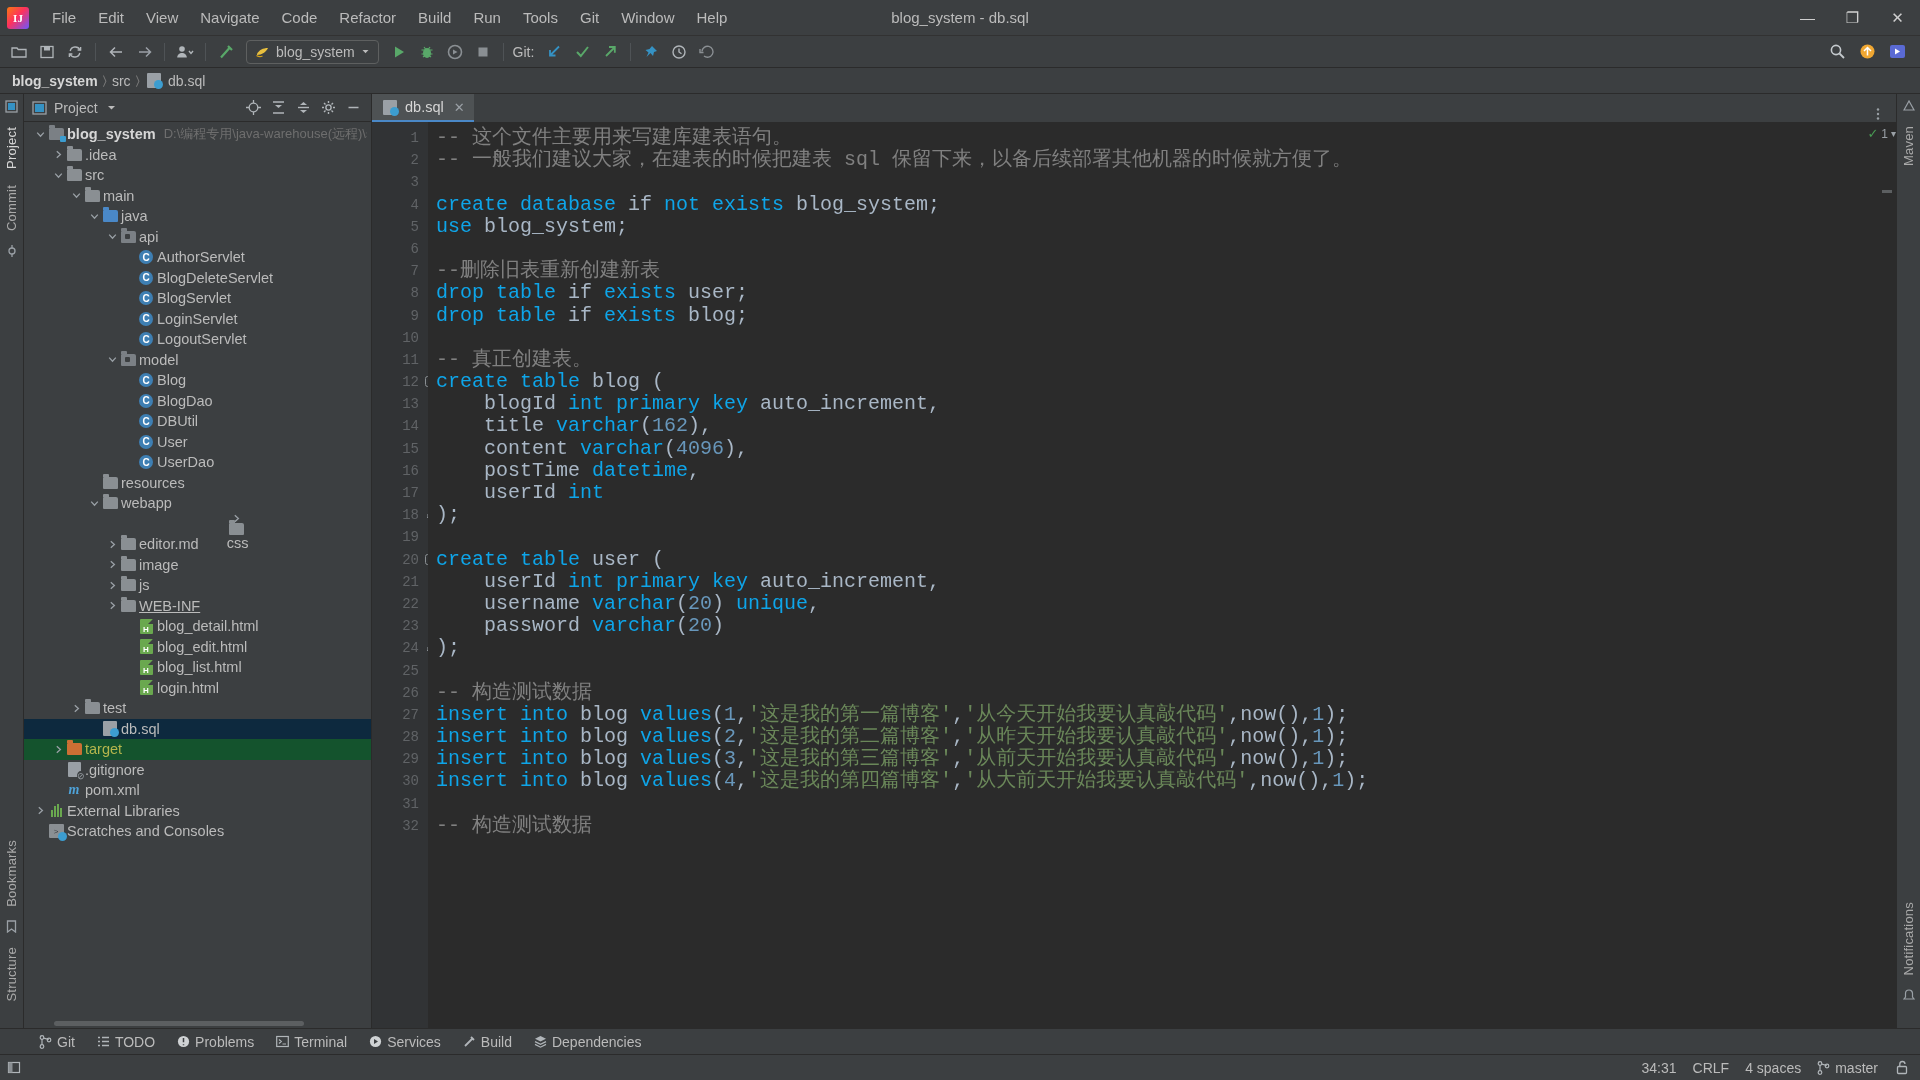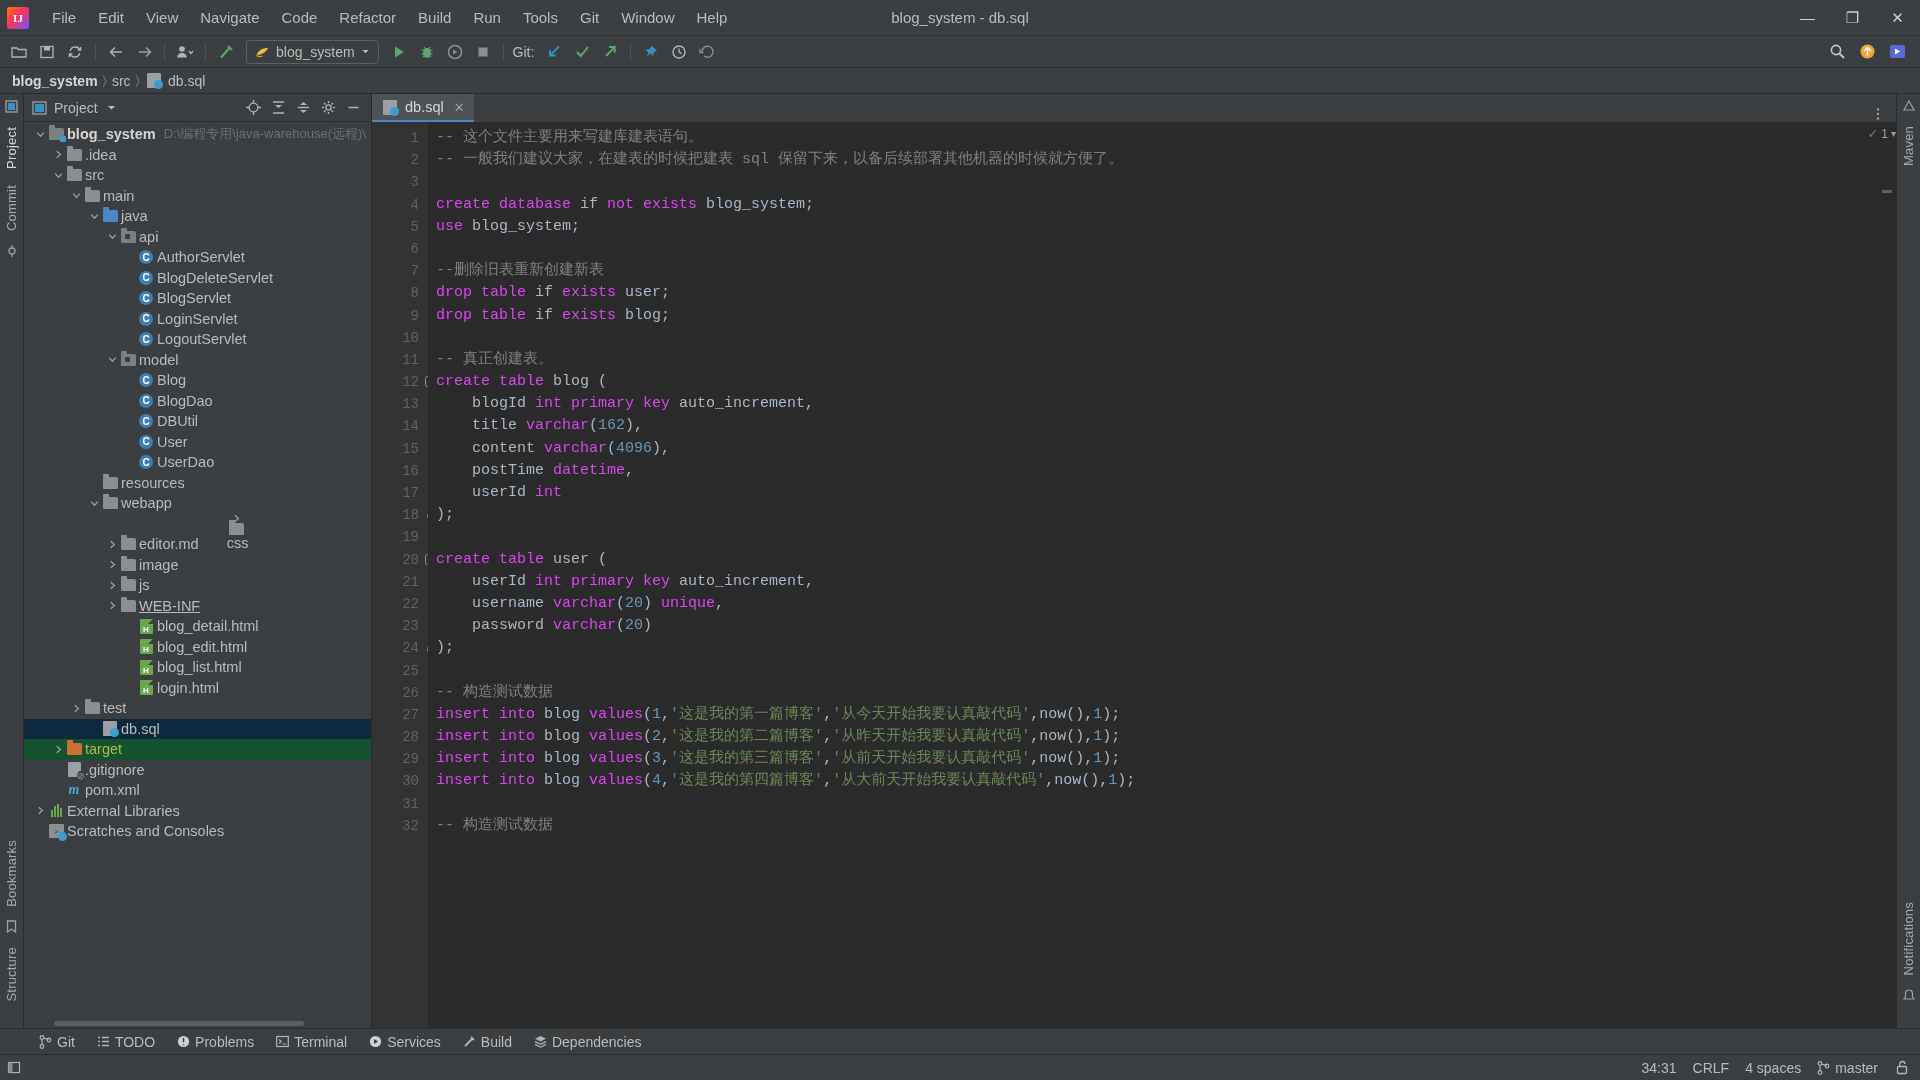--- a/index.html
+++ b/index.html
@@ -153,25 +153,25 @@
   .code-wrap { flex:1; display:flex; min-height:0; position:relative; background:#2b2b2b; }
   .gutter {
     width:56px; flex:none; background:#313335; color:#606366; font-size:14px;
     font-family:"Liberation Mono", monospace; text-align:right; padding-top:5px;
     position:relative;
   }
   .gline { height:22.2px; line-height:22.2px; padding-right:9px; position:relative; }
   .gline .fold { position:absolute; right:-8px; top:5px; width:11px; height:11px; color:#9aa0a6; font-size:10px; }
   .code {
     flex:1; padding-top:5px; padding-left:8px; font-family:"Liberation Mono", monospace;
-    font-size:15px; color:#a9b7c6; overflow:hidden; position:relative; background:#2b2b2b;
+    font-size:20px; color:#a9b7c6; overflow:hidden; position:relative; background:#2b2b2b;
   }
   .cline { height:22.2px; line-height:22.2px; white-space:pre; }
   .cm { color:#808080; }
-  .kw { color:#d946ef; }
+  .kw { color:#0ea5e9; }
   .num { color:#6897bb; }
   .str { color:#6a8759; }
   .pl { color:#a9b7c6; }
 
   .editor-right {
     width:22px; flex:none; background:#2b2b2b; position:relative;
   }
   .insp-top { position:absolute; top:4px; right:0; display:flex; align-items:center; gap:3px; font-size:12px; }
   .insp-ok { color:#499c54; font-size:13px; }
   .insp-count { color:#9aa0a6; font-size:12px; }

